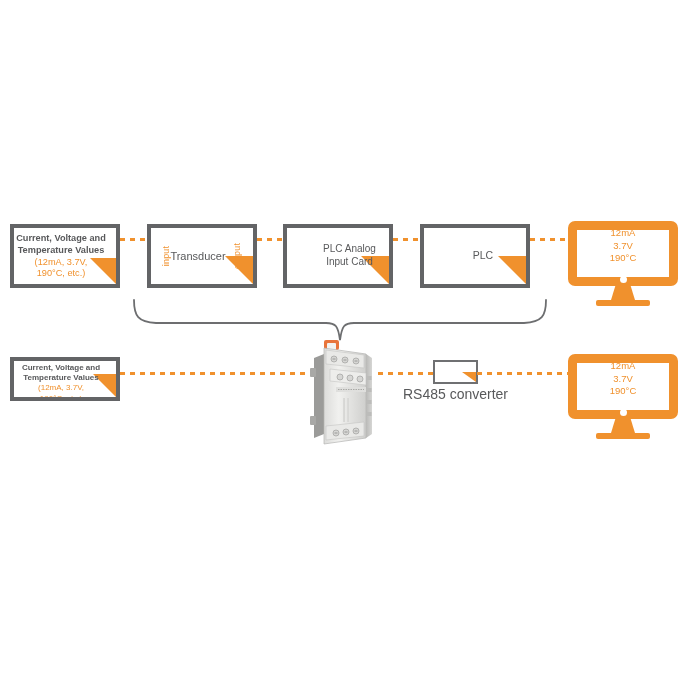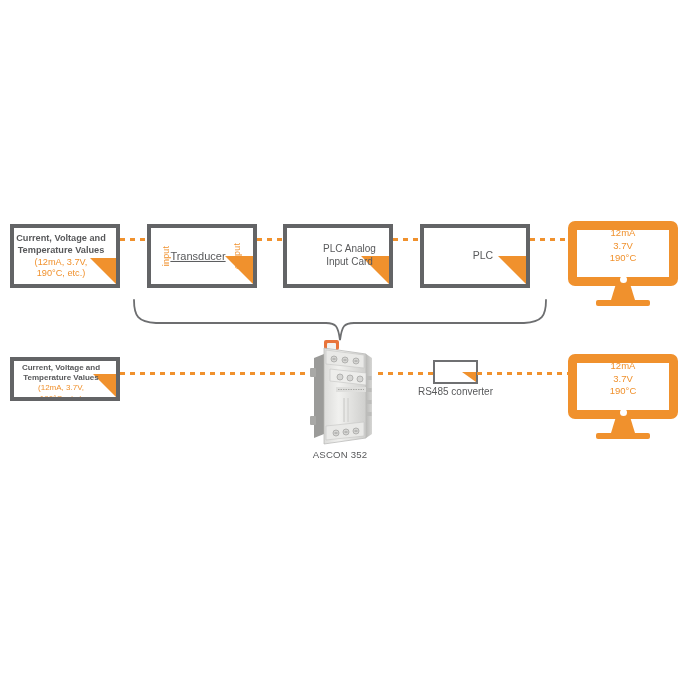--- a/index.html
+++ b/index.html
@@ -74,21 +74,20 @@
 
   
   #box-transducer {
     left: 147px; top: 224px; width: 110px; height: 64px;
   }
   #box-transducer .corner-tri { border-width: 0 28px 28px 0; }
   #box-transducer .btext {
     top: 50%;
     transform: translateY(-50%);
     font-size: 11px;
-    text-decoration: underline;
   }
   .io-label {
     position: absolute;
     color: #F0912D;
     font-size: 9px;
     letter-spacing: 0.2px;
     z-index: 3;
     white-space: nowrap;
   }
   .io-in {
@@ -144,21 +143,21 @@
     border-style: solid;
     border-width: 0 14px 10px 0;
     border-color: transparent #F0912D transparent transparent;
   }
   #rs485-caption {
     position: absolute;
     left: 393px;
     top: 386px;
     width: 125px;
     text-align: center;
-    font-size: 10px;
+    font-size: 14px;
     color: #58595b;
   }
 
   
   .dash {
     position: absolute;
     height: 3px;
     background-image: linear-gradient(
       to right,
       #F0912D 0px, #F0912D 5px,
@@ -393,21 +392,20 @@
     <path d="M 26 88 L 64 84 L 64 98 L 26 102 Z" fill="#e9e9e7" stroke="#c4c4c2" stroke-width="0.6"></path>
     <circle cx="36" cy="95" r="3" fill="#d6d6d4" stroke="#9f9f9d" stroke-width="0.7"></circle>
     <circle cx="46" cy="94" r="3" fill="#d6d6d4" stroke="#9f9f9d" stroke-width="0.7"></circle>
     <circle cx="56" cy="93" r="3" fill="#d6d6d4" stroke="#9f9f9d" stroke-width="0.7"></circle>
     <line x1="34.5" y1="95" x2="37.5" y2="95" stroke="#8a8a88" stroke-width="0.8"></line>
     <line x1="44.5" y1="94" x2="47.5" y2="94" stroke="#8a8a88" stroke-width="0.8"></line>
     <line x1="54.5" y1="93" x2="57.5" y2="93" stroke="#8a8a88" stroke-width="0.8"></line>
   </svg>
 
   <div id="device-caption">
-    <div>ASCON 352</div>
   </div>
 
   <div class="monitor" id="monitor-bottom">
     <div class="screen-frame"></div>
     <div class="screen-text">
       <div>12mA</div>
       <div>3.7V</div>
       <div>190°C</div>
     </div>
     <div class="dot"></div>

